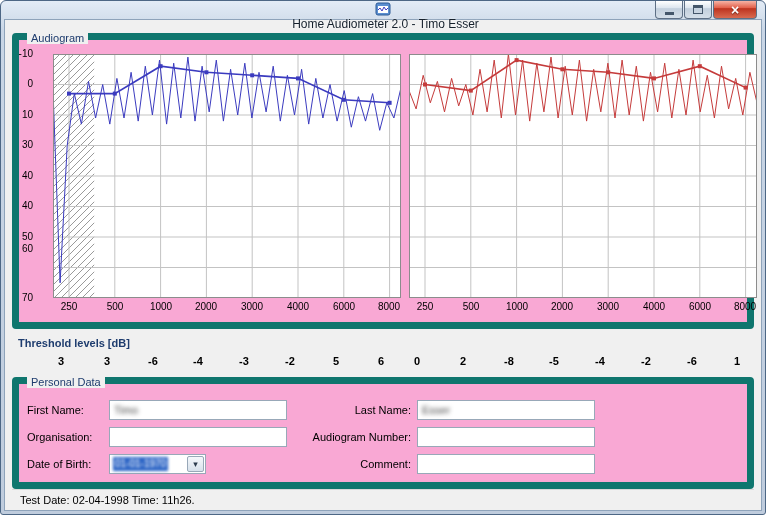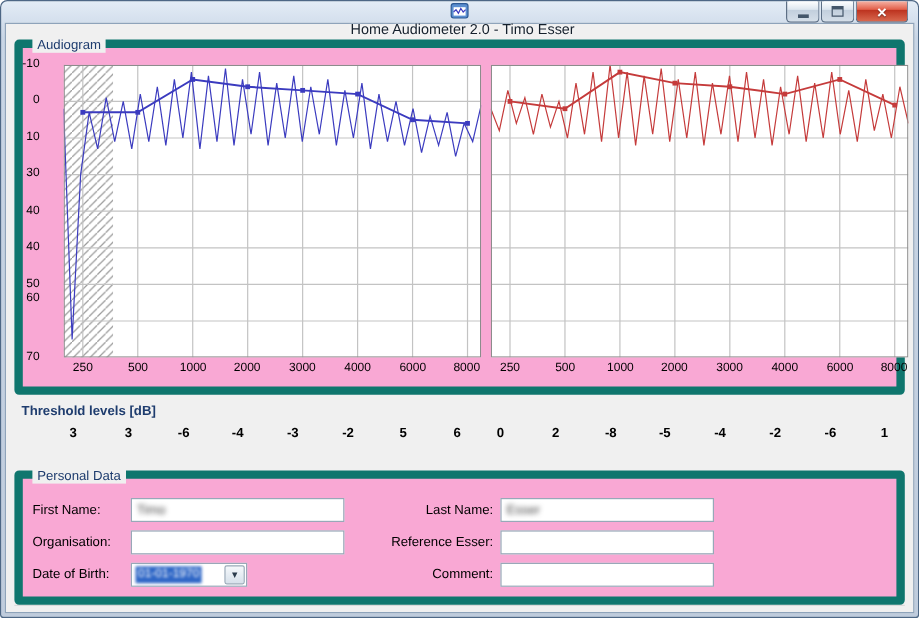--- a/index.html
+++ b/index.html
@@ -52,21 +52,21 @@
   .pos8 span:nth-child(7){left:291px} .pos8 span:nth-child(8){left:336px}
   .x-labels { margin-top:3px; }
 
   .threshold-section { margin:8px 0 2px;font-weight:bold; }
   .threshold-label { color:#1e3c6e; margin-left:6px; }
   .threshold-rows { display:flex; margin-top:6px; font-size:11px; }
   .t-gutter { width:33px; }
   .t-row { height:16px; font-size:11px; }
   .t-row + .t-row { margin-left:8px; }
 
-  .personal-group { margin-top:19px; padding:12px 8px 5px; }
+  .personal-group { margin-top:4px; padding:12px 8px 5px; }
   .p-row { display:grid; grid-template-columns:76px 178px 118px 178px; column-gap:6px; align-items:center; height:27px; }
   .p-label.right { text-align:right; }
   .tb { height:20px; width:100%; background:#fff; border:1px solid #98a8b8; font-size:11px; padding:1px 4px;
     font-family:inherit; display:flex; align-items:center; }
   input.tb { outline:none; }
   .redact { filter:blur(2px); color:#444; }
   .dob { width:97px; justify-content:space-between; padding:1px 1px 1px 3px; }
   .dob-sel { background:#2e66c6; color:#fff; filter:blur(1.5px); font-size:10px; padding:0 2px; line-height:14px; }
   .dob-btn { width:17px; height:16px; border:1px solid #98a8b8; border-radius:2px;
     background:linear-gradient(#f5f8fb,#d7e1eb); font-size:9px; display:flex; align-items:center; justify-content:center; color:#2b3b4c; }
@@ -243,21 +243,21 @@
               <span class="redact">Timo</span>
             </div>
           <span class="p-label right">Last Name:</span>
           <div class="tb">
               <span class="redact">Esser</span>
             </div>
         </div>
         <div class="p-row">
           <span class="p-label">Organisation:</span>
           <input class="tb" value="" style="">
-          <span class="p-label right">Reference Esser:</span>
+          <span class="p-label right">Audiogram Number:</span>
           <input class="tb" value="" style="">
         </div>
         <div class="p-row">
           <span class="p-label">Date of Birth:</span>
           <div>
             <div class="tb dob">
               <span class="dob-sel">01-01-1970</span>
               <span class="dob-btn">
                   <span>▾</span>
                 </span>

